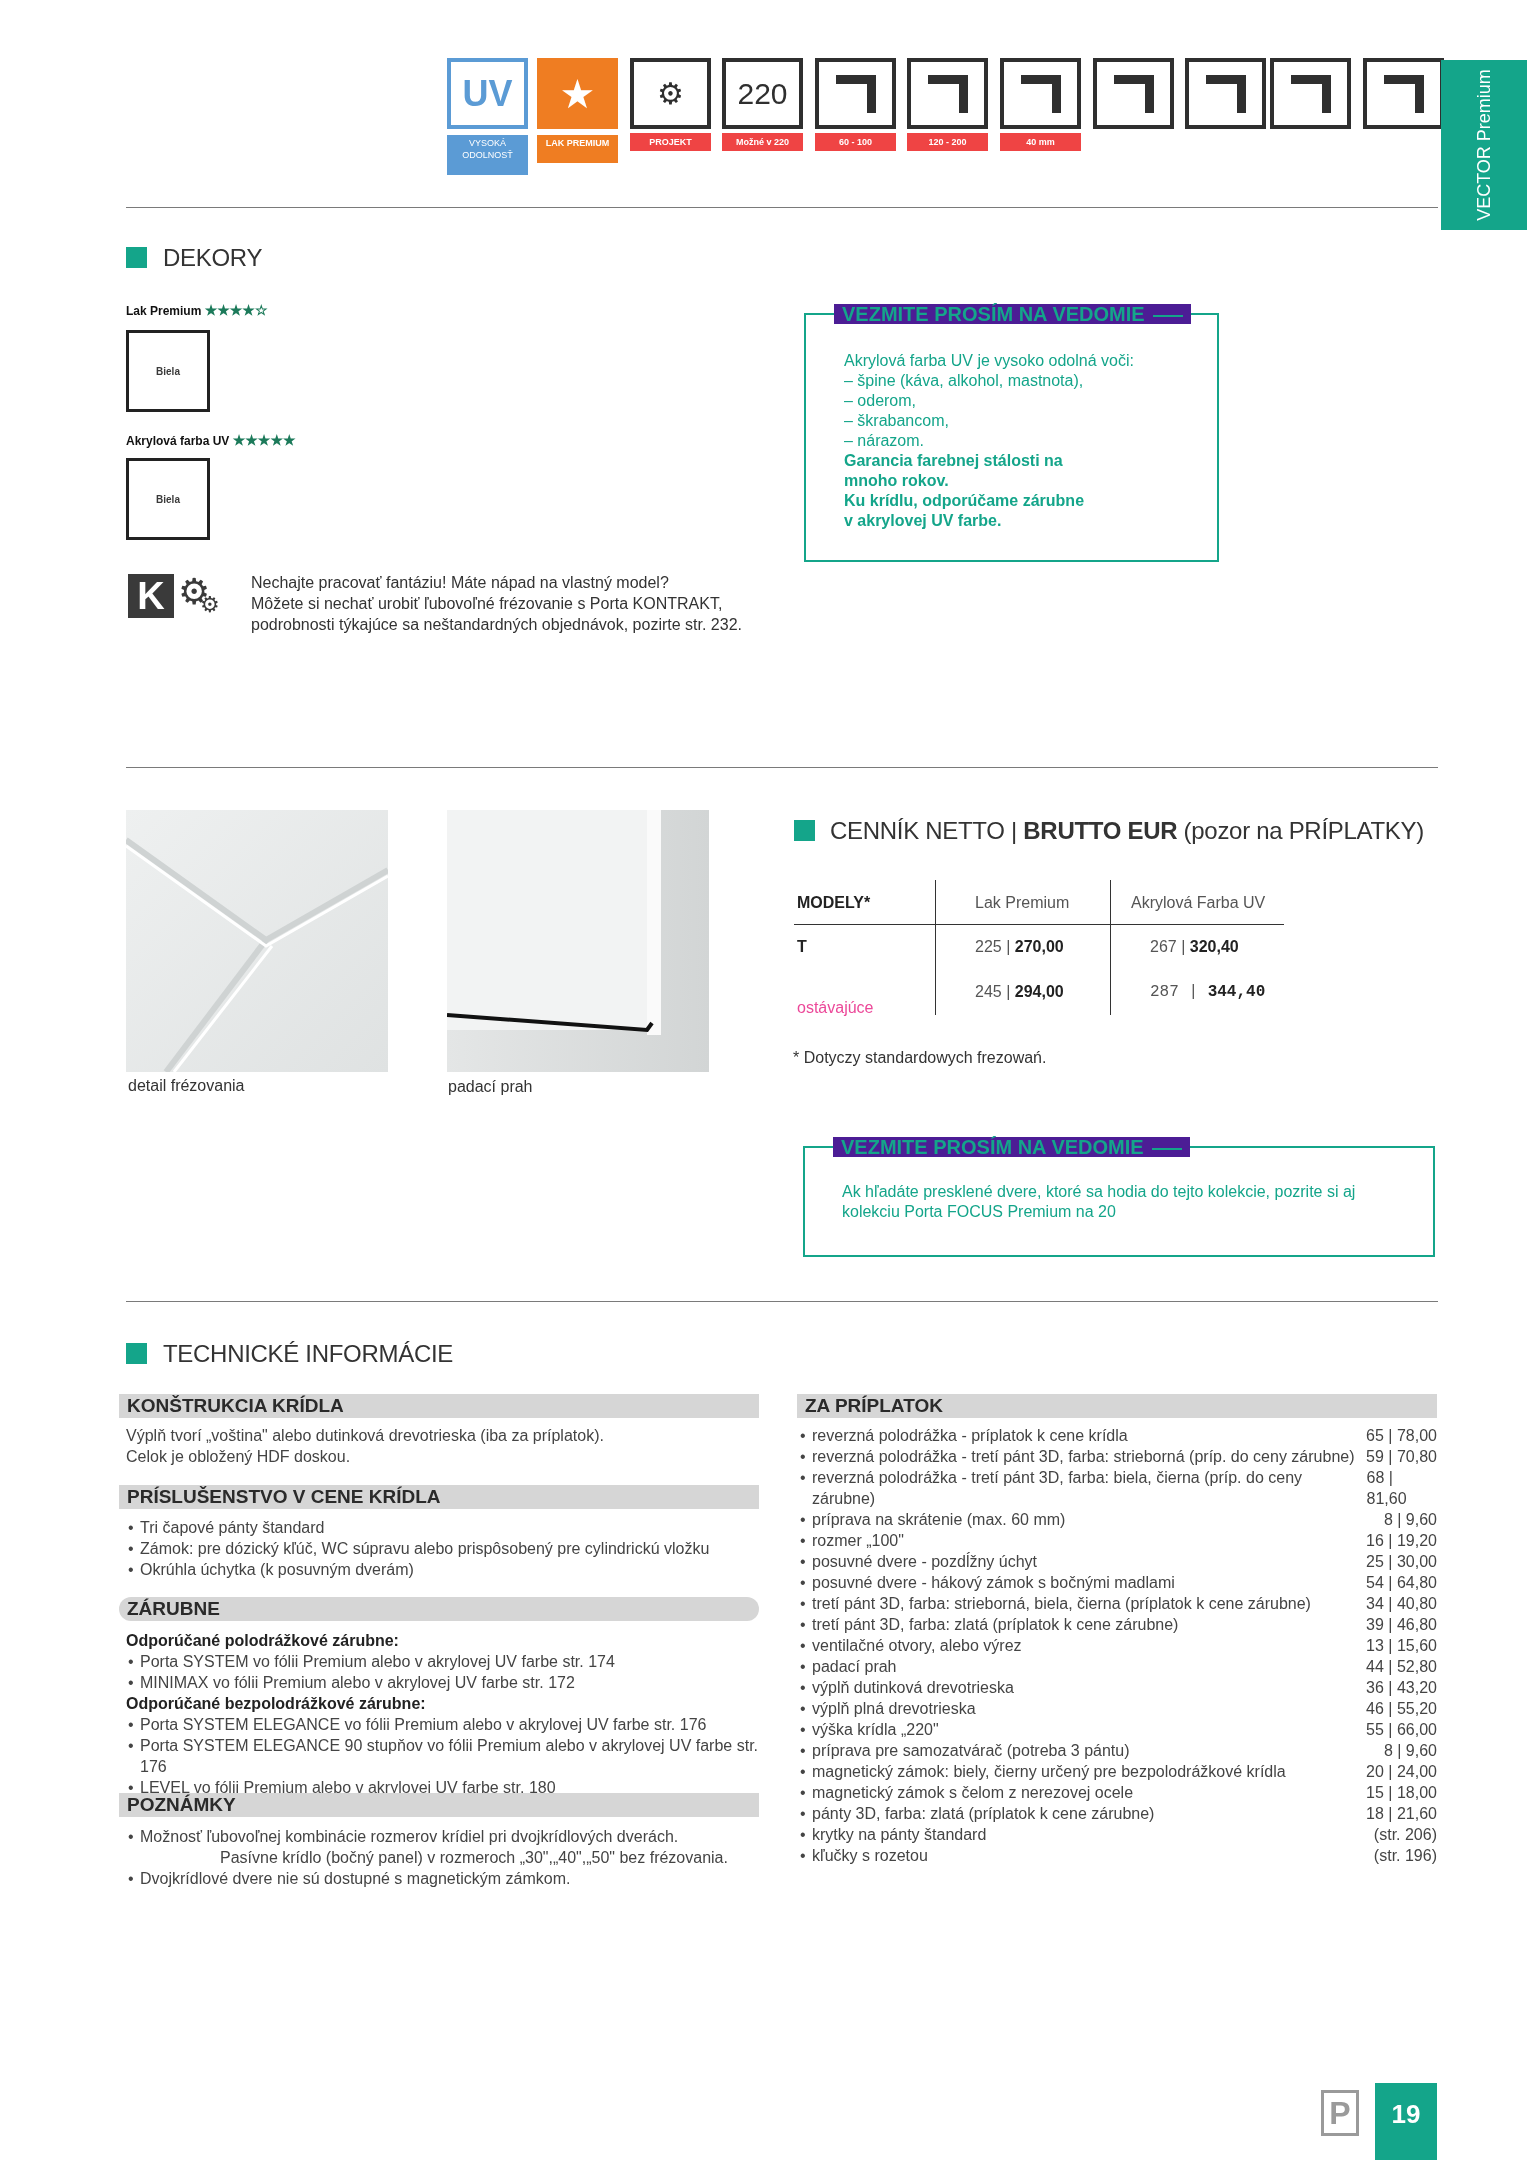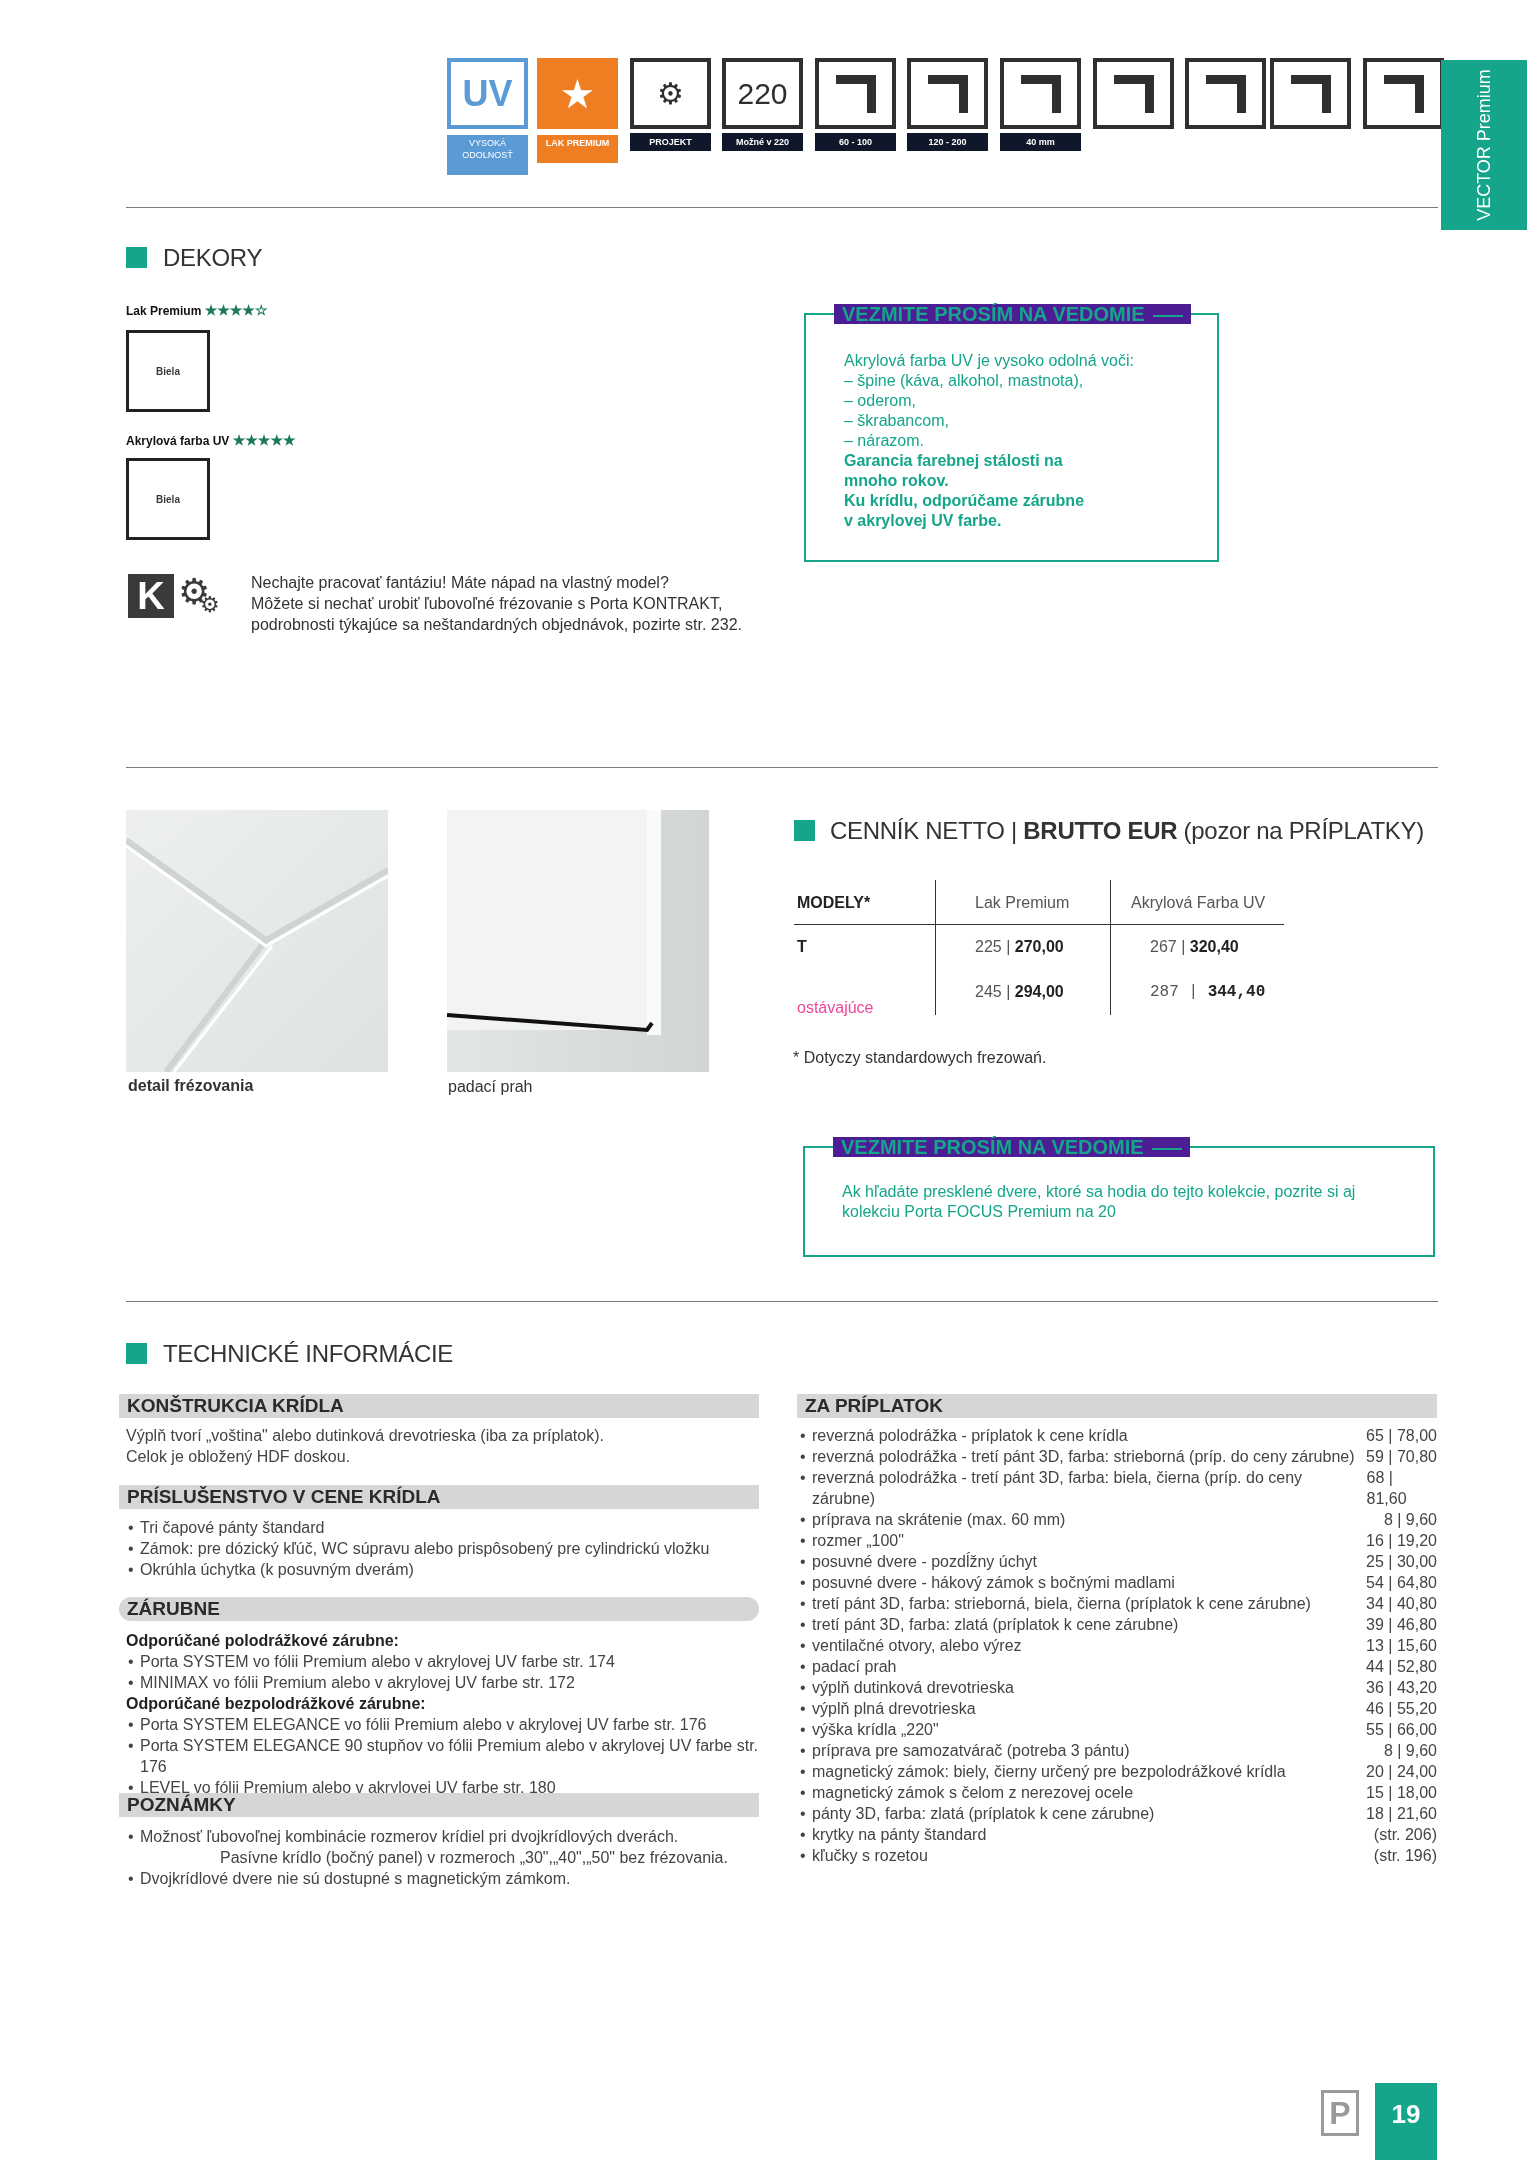--- a/index.html
+++ b/index.html
@@ -1,20 +1,20 @@
 <!DOCTYPE html>
 <html><head>
 <meta charset="utf-8">
 <style>
   * { box-sizing: border-box; margin: 0; padding: 0; }
   body { width: 1527px; height: 2160px; background: #ffffff; font-family: "Liberation Sans", sans-serif; color: #3a3a3a; position: relative; overflow: hidden; }
   .abs { position: absolute; }
   .icon-box { position: absolute; width: 81px; height: 86px; }
   .icon-frame { position: absolute; left: 0; top: 0; width: 81px; height: 71px; border: 4px solid #2f2f2f; display: flex; align-items: center; justify-content: center; }
-  .icon-label { position: absolute; left: 0; top: 75px; width: 81px; height: 18px; background: #0f172a; color: #fff; font-size: 9px; text-align: center; line-height: 18px; font-weight: bold; }
+  .icon-label { position: absolute; left: 0; top: 75px; width: 81px; height: 18px; background: #ef4444; color: #fff; font-size: 9px; text-align: center; line-height: 18px; font-weight: bold; }
   .hr { position: absolute; left: 126px; width: 1312px; height: 1px; background: #7a7a7a; }
   .sec-sq { position: absolute; width: 21px; height: 21px; background: #14a58a; }
   .sec-title { position: absolute; font-size: 24px; color: #333; letter-spacing: -0.3px; }
   .note-box { position: absolute; border: 2px solid #14a58a; }
   .note-title { position: absolute; top: -11px; left: 28px; background: #4c1d95; padding: 0 8px 0 8px; color: #14a58a; font-weight: bold; font-size: 20px; line-height: 20px; }
   .note-title::after { content: ""; display: inline-block; width: 30px; height: 2px; background: #14a58a; vertical-align: middle; margin-left: 8px; }
   .note-body { color: #14a58a; font-size: 16px; line-height: 20px; }
   .grey-head { position: absolute; height: 24px; background: #d6d6d6; font-weight: bold; font-size: 19px; color: #2a2a2a; padding-left: 8px; line-height: 24px; }
   .txt { font-size: 16px; line-height: 21px; color: #444; }
   .bul { font-size: 16px; line-height: 21px; color: #444; padding-left: 14px; position: relative; }
@@ -150,21 +150,21 @@
     <path d="M146,136 L48,262" stroke="#ffffff" stroke-width="3" fill="none"></path>
   </svg>
 </div>
 <div class="abs" style="left:447px; top:810px; width:262px; height:262px; background:linear-gradient(90deg,#e4e6e6,#d2d5d5);">
   <svg width="262" height="262" viewBox="0 0 262 262">
     <rect x="0" y="0" width="210" height="220" fill="#f2f3f3"></rect>
     <rect x="200" y="0" width="14" height="225" fill="#fafafa"></rect>
     <path d="M0,205 L200,220 L205,213" stroke="#111" stroke-width="4" fill="none"></path>
   </svg>
 </div>
-<div class="abs txt" style="left:128px; top:1075px; color:#333;font-weight:bold;">detail frézovania</div>
+<div class="abs txt" style="left:128px; top:1075px; color:#333;">detail frézovania</div>
 <div class="abs txt" style="left:448px; top:1076px; color:#333;">padací prah</div>
 
 <div class="sec-sq" style="left:794px; top:820px;"></div>
 <div class="sec-title" style="left:830px; top:817px;">
   <span>CENNÍK NETTO | </span><b>BRUTTO EUR</b><span> (pozor na PRÍPLATKY)</span>
 </div>
 
 <div class="abs" style="left:794px; top:880px; width:490px;">
   <div style="position:absolute; left:141px; top:0; width:1px; height:135px; background:#333;"></div>
   <div style="position:absolute; left:316px; top:0; width:1px; height:135px; background:#333;"></div>

